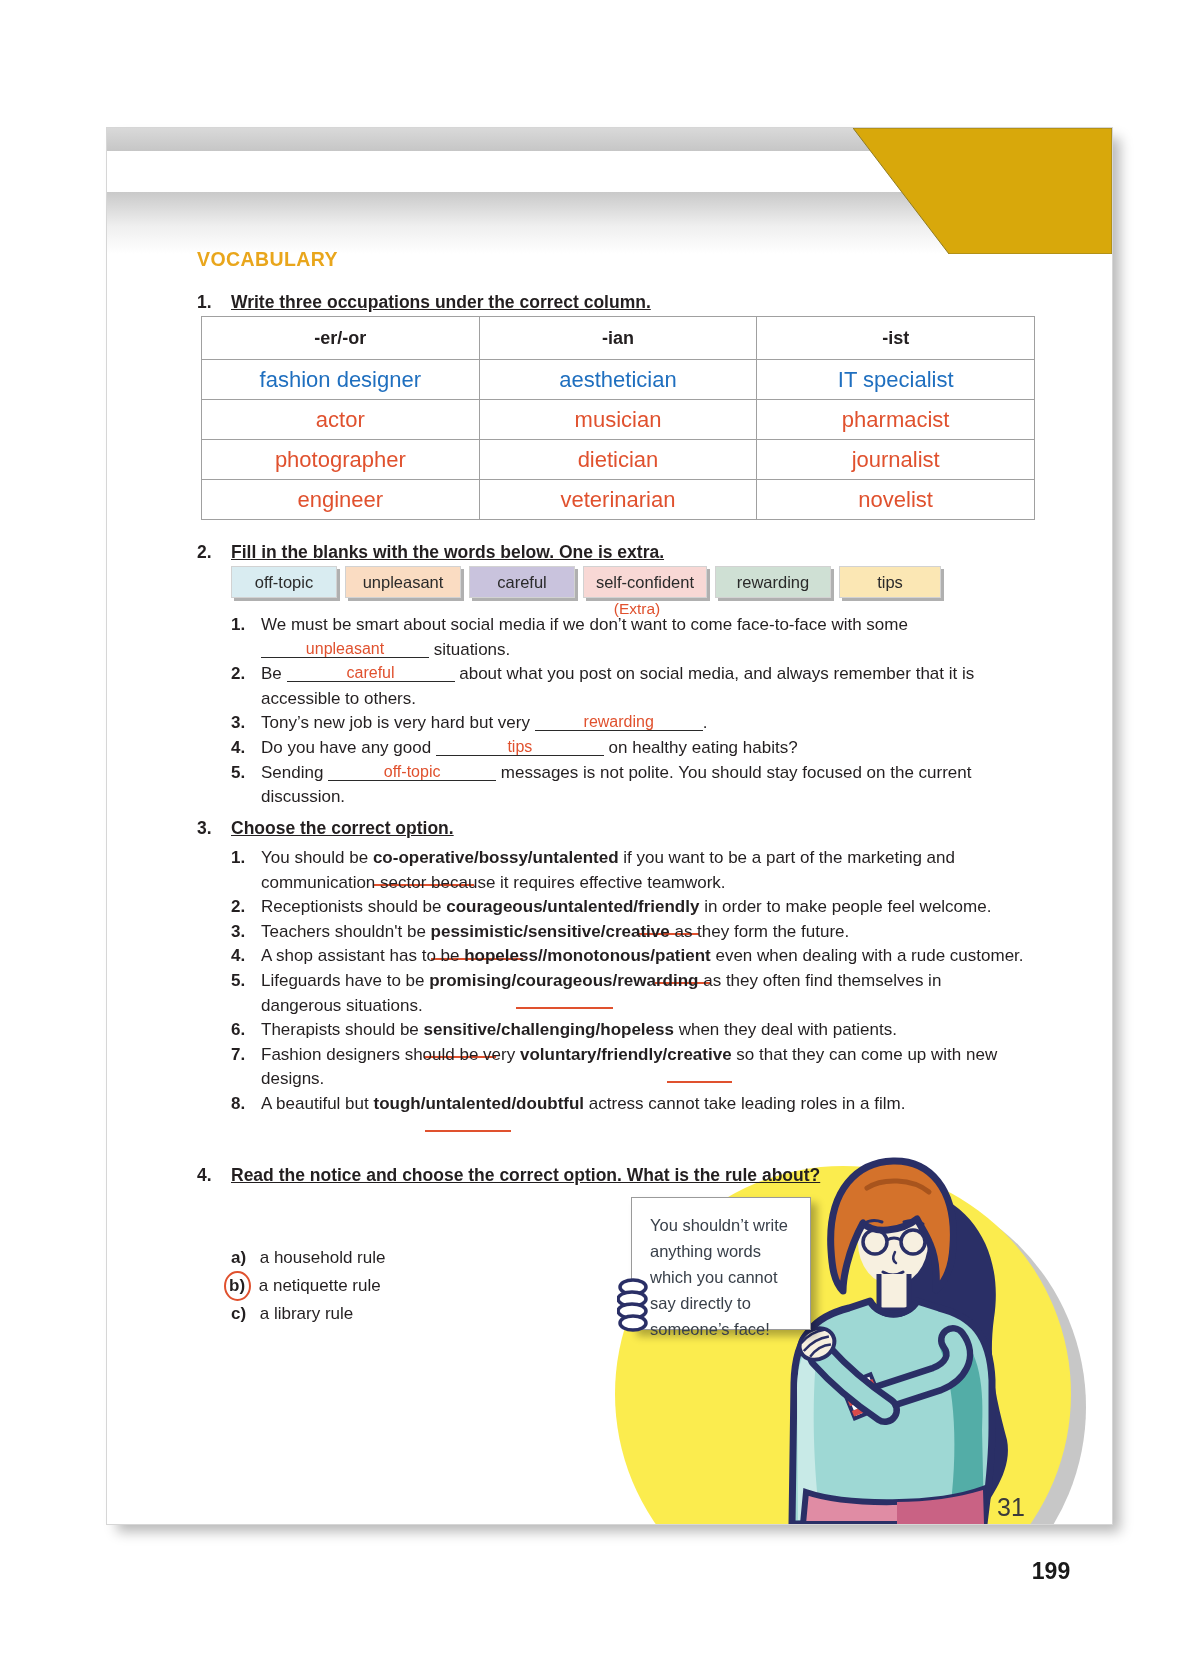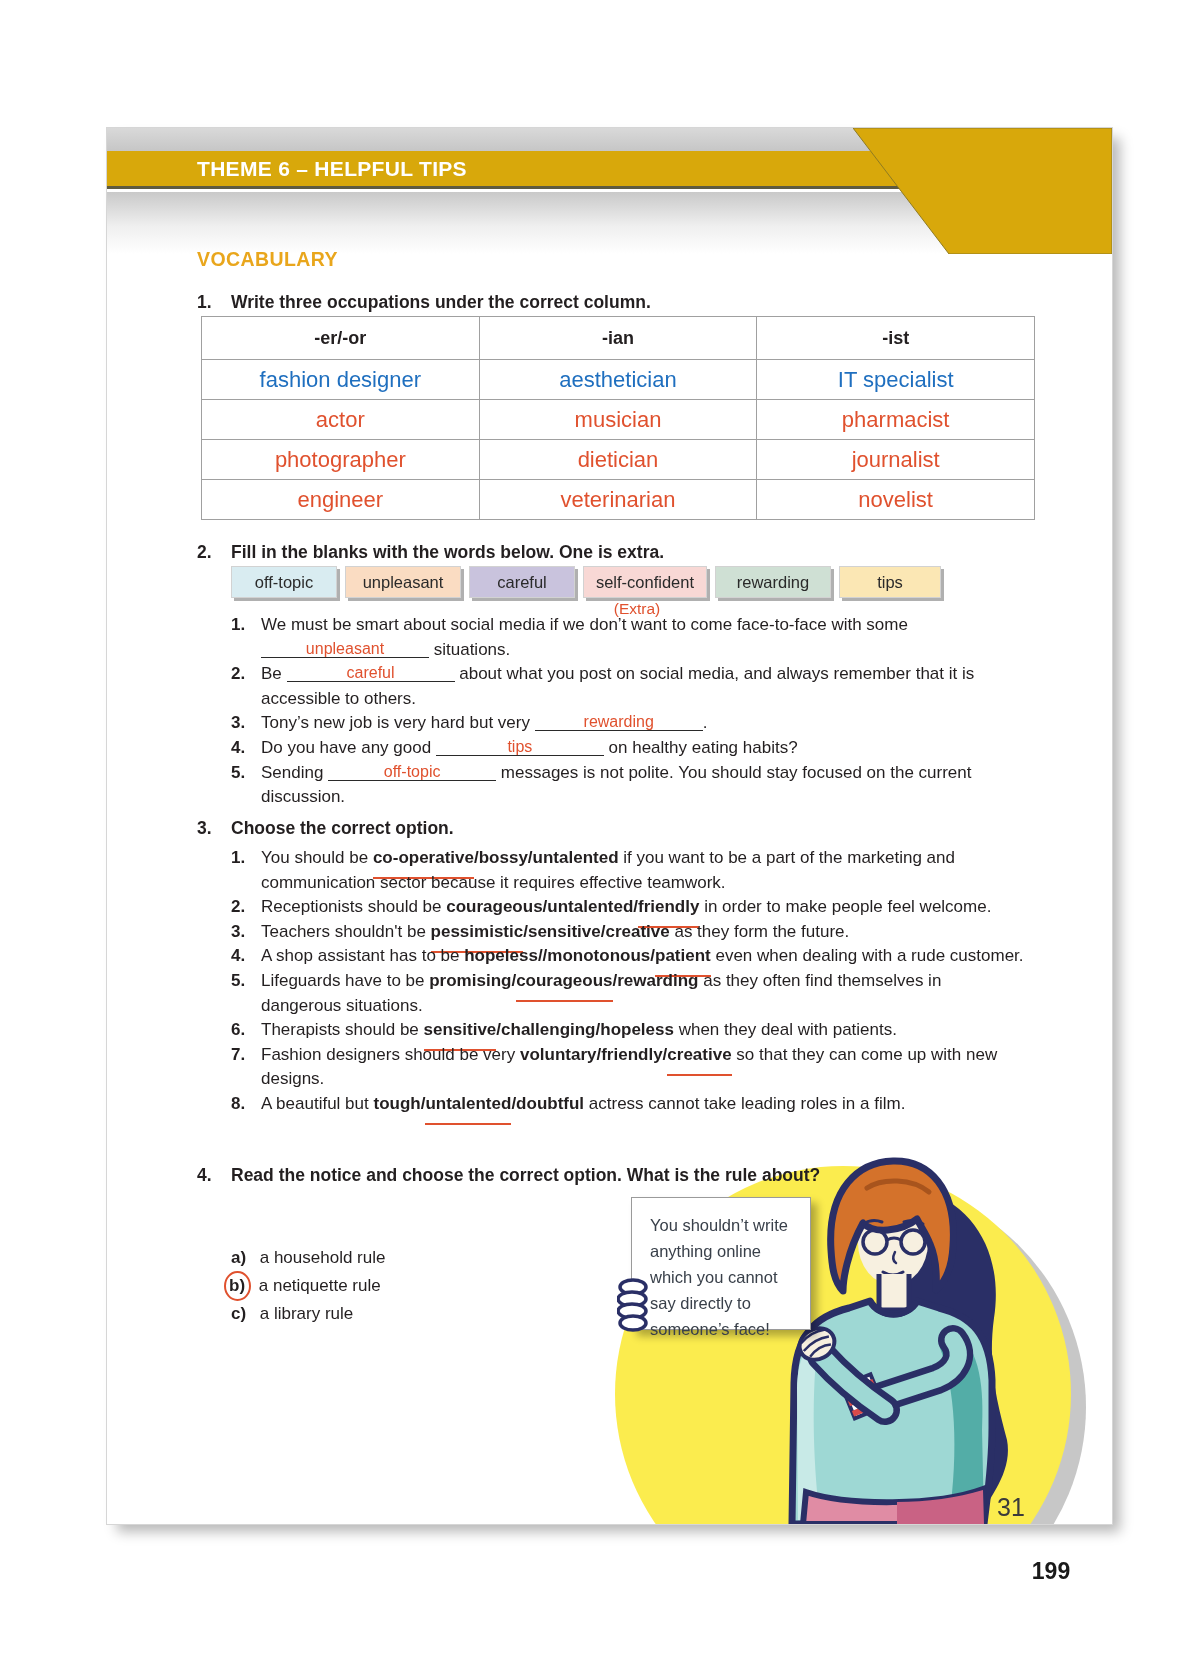--- a/index.html
+++ b/index.html
@@ -20,21 +20,21 @@
   .gold-banner{position:absolute;left:0;top:23px;width:100%;height:38px;
     background:#d8a80b;border-bottom:3px solid #5e5b40;box-sizing:border-box;}
   .banner-title{display:block;line-height:35px;padding-left:90px;color:#ffffff;
     font-weight:bold;font-size:21px;letter-spacing:.3px;}
   .fade{position:absolute;left:0;top:64px;width:100%;height:62px;
     background:linear-gradient(#c9c9c9 0%,#efefef 55%,#ffffff 100%);}
   .corner{position:absolute;right:0;top:0;width:259px;height:126px;}
   
   .vocab{position:absolute;left:90px;top:120px;color:#e9a61c;font-weight:bold;
     font-size:19.5px;letter-spacing:.4px;z-index:5;}
-  .ex-head{position:absolute;left:90px;font-weight:bold;font-size:17.5px;z-index:5;}
+  .ex-head{position:absolute;left:90px;font-weight:bold;font-size:17.5px;z-index:5;text-decoration:underline;}
   .ex-head .num{display:inline-block;width:34px;}
   
   table.occ{position:absolute;left:94px;top:188px;width:834px;border-collapse:collapse;
     table-layout:fixed;z-index:4;}
   table.occ th{border:1px solid #a0a0a0;height:40px;font-size:18px;color:#231f20;}
   table.occ td{border:1px solid #a0a0a0;height:37px;text-align:center;font-size:22px;}
   tr.example td{color:#1f6fbf;}
   tr.answer td{color:#e0512e;}
   
   .word-bank{position:absolute;left:124px;top:438px;display:flex;gap:8px;z-index:4;}
@@ -42,21 +42,21 @@
     border:1px solid #d2d2d2;box-shadow:3px 3px 0 #b0b0b0;color:#2a2a2a;}
   .extra{position:absolute;left:470px;top:472px;width:120px;text-align:center;
     color:#e0512e;font-size:15.5px;z-index:4;}
   
   .slist{position:absolute;left:124px;width:795px;font-size:17px;line-height:24.6px;z-index:4;}
   .sent{position:relative;padding-left:30px;}
   .inum{position:absolute;left:0;top:0;font-weight:bold;}
   .blank{display:inline-block;min-width:160px;height:19px;text-align:center;
     border-bottom:1.6px solid #2a2a2a;vertical-align:baseline;padding:0 4px;}
   .blank .ans{color:#e0512e;font-size:16px;position:relative;top:-1px;}
-  .u{border-bottom:2.5px solid #e0512e;padding-bottom:10px;}
+  .u{border-bottom:2.5px solid #e0512e;padding-bottom:17px;}
   
   .opts{position:absolute;left:124px;top:1070px;font-size:17px;line-height:25.5px;z-index:4;margin-top:47px;}
   .opt{white-space:nowrap;}
   .opt .letter{display:inline-block;font-weight:bold;width:24px;}
   .opt .letter.circled{border:2px solid #e0512e;border-radius:50%;width:auto;
     padding:0 4px 1px 3px;margin:0 3px 0 -7px;}
   
   .illus{position:absolute;left:380px;top:1020px;width:626px;height:376px;z-index:1;}
   .sign{position:absolute;left:524px;top:1069px;width:180px;height:133px;background:#ffffff;
     border:1px solid #9a9a9a;box-shadow:6px 6px 8px rgba(0,0,0,0.3);
@@ -67,23 +67,20 @@
     font-size:25px;color:#3b3b3b;z-index:2;}
   .outer-num{position:absolute;left:1011px;top:1558px;width:80px;text-align:center;
     font-weight:bold;font-size:23px;color:#1a1a1a;}
 </style>
 </head>
 <body>
 
 <div class="card">
 
   <div class="gray-strip"></div>
-  <div class="gold-banner">
-    <span class="banner-title">THEME 6 – HELPFUL TIPS</span>
-  </div>
   <div class="fade"></div>
   <svg class="corner" viewBox="0 0 259 126">
     <polygon points="0,0 259,0 259,126 96,126" fill="#d8a80b" stroke="#8f7b22" stroke-width="1"></polygon>
   </svg>
 
   <div class="vocab">VOCABULARY</div>
 
   <div class="ex-head" style="top:164px;">
     <span class="num">1.</span><span>Write three occupations under the correct column.</span>
   </div>
@@ -224,21 +221,21 @@
 
   <div class="sign">
     <svg class="fist" width="32" height="56" viewBox="0 0 32 56">
       <ellipse cx="16" cy="9" rx="13" ry="7" fill="#ffffff" stroke="#2a2f66" stroke-width="3.5"></ellipse>
       <ellipse cx="15" cy="21" rx="14" ry="7" fill="#ffffff" stroke="#2a2f66" stroke-width="3.5"></ellipse>
       <ellipse cx="15" cy="33" rx="14" ry="7" fill="#ffffff" stroke="#2a2f66" stroke-width="3.5"></ellipse>
       <ellipse cx="16" cy="45" rx="13" ry="7" fill="#ffffff" stroke="#2a2f66" stroke-width="3.5"></ellipse>
     </svg>
     <div class="sign-text">
         <div>You shouldn’t write</div>
-        <div>anything online</div>
+        <div>anything words</div>
         <div>which you cannot</div>
         <div>say directly to</div>
         <div>someone’s face!</div>
       </div>
   </div>
 
   <div class="inner-num">31</div>
 </div>
 
 <div class="outer-num">199</div>

